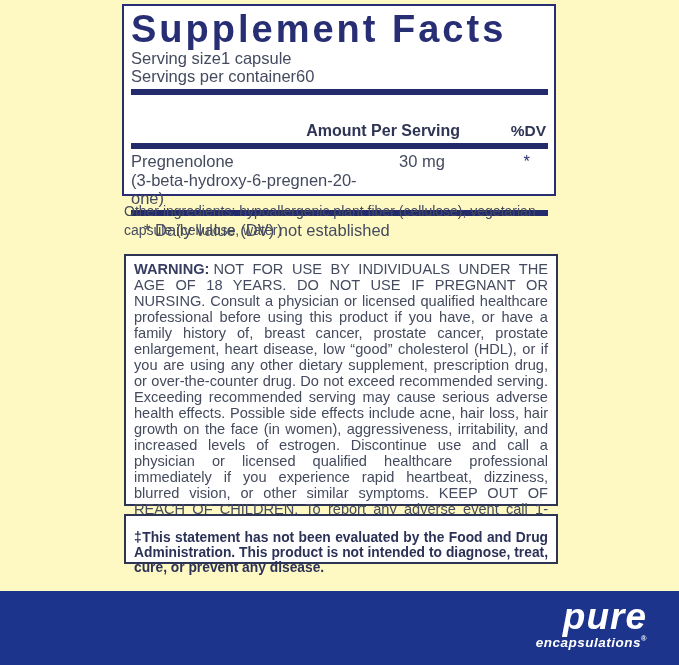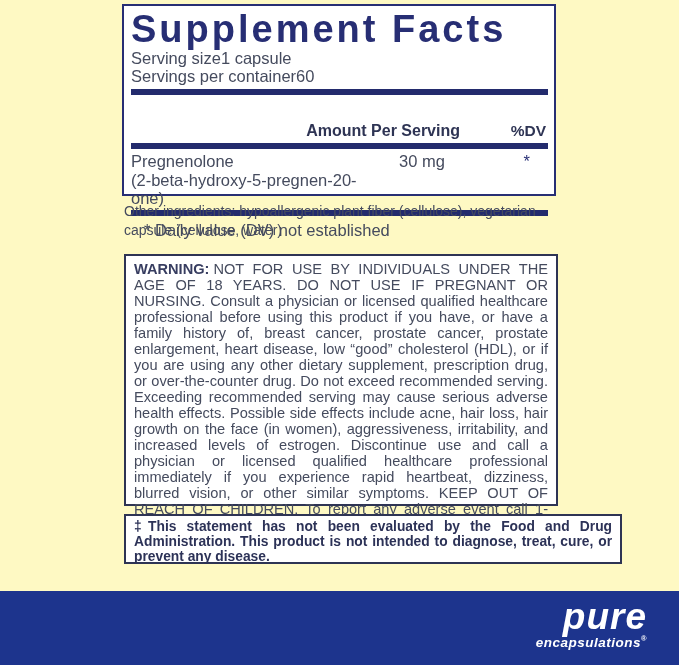--- a/index.html
+++ b/index.html
@@ -38,23 +38,23 @@
   
   .warning-box{
     position:absolute;left:124px;top:254px;width:434px;height:252px;
     box-sizing:border-box;border:2px solid #2e3454;background:#fff;
     padding:5px 8px 4px 8px;font-size:14.6px;line-height:16px;
     text-align:justify;color:#454b5e;
   }
   .warning-label{font-weight:bold;color:#373d60;margin-right:4px;}
   
   .disclaimer-box{
-    position:absolute;left:124px;top:514px;width:498px;height:50px;
+    position:absolute;left:124px;top:514px;width:434px;height:50px;
     box-sizing:border-box;border:2px solid #2e3454;background:#fff;
-    padding:4px 8px;font-weight:bold;font-size:13.8px;line-height:14.8px;
+    padding:15px 8px;font-weight:bold;font-size:13.8px;line-height:14.8px;
     text-align:justify;color:#2c3257;
   }
   
   .footer-bar{
     position:absolute;left:0;top:591px;width:679px;height:74px;background:#1d348d;
   }
   .brand-logo{
     position:absolute;right:32px;top:10px;color:#ffffff;
     font-style:italic;font-weight:bold;text-align:right;
   }
@@ -83,21 +83,21 @@
       <span class="hdr-spacer"></span>
       <span class="hdr-amount">Amount Per Serving</span>
       <span class="hdr-dv">%DV</span>
     </div>
 
     <div class="bar"></div>
 
     <div class="ing-row">
       <div class="ing-name">
         <div>Pregnenolone</div>
-        <div>(2-beta-hydroxy-5-pregnen-20-one)</div>
+        <div>(3-beta-hydroxy-6-pregnen-20-one)</div>
       </div>
       <div class="ing-amount">30 mg</div>
       <div class="ing-dv">*</div>
     </div>
 
     <div class="bar"></div>
 
     <div class="footnote">* Daily value (DV) not established</div>
   </div>
 

